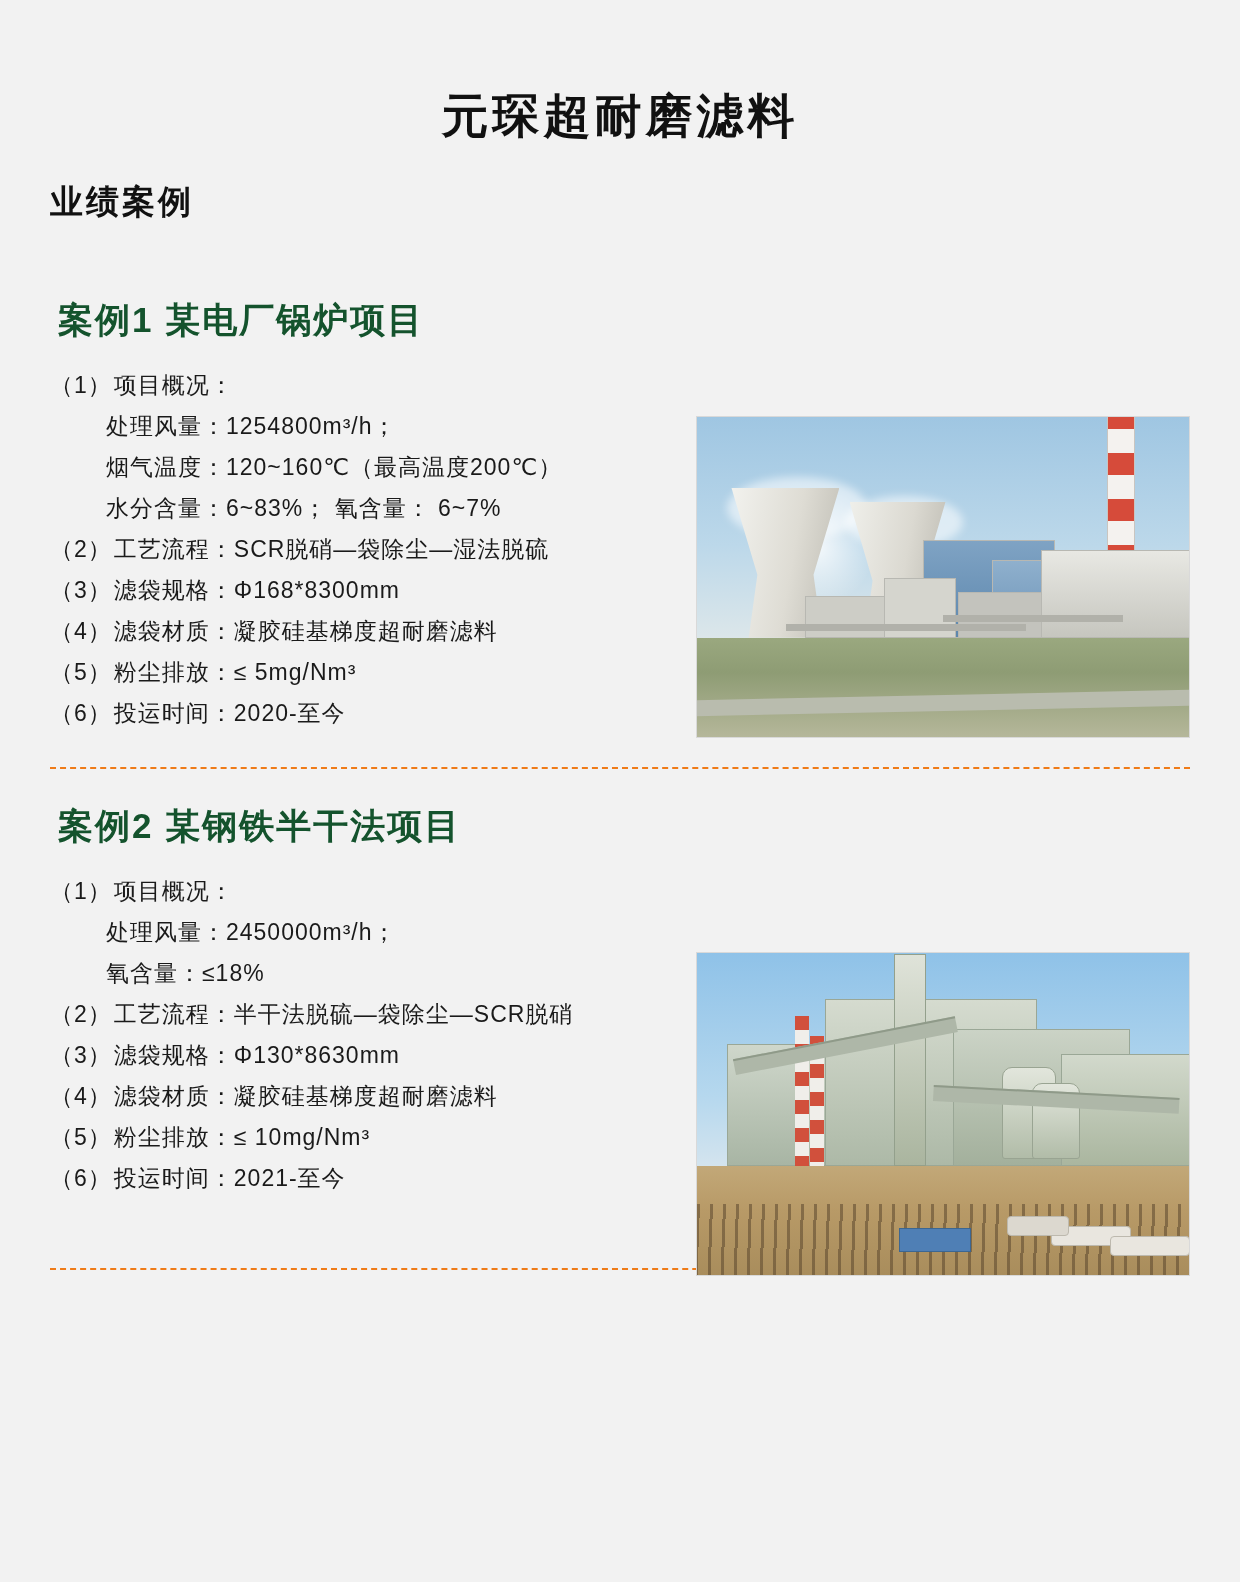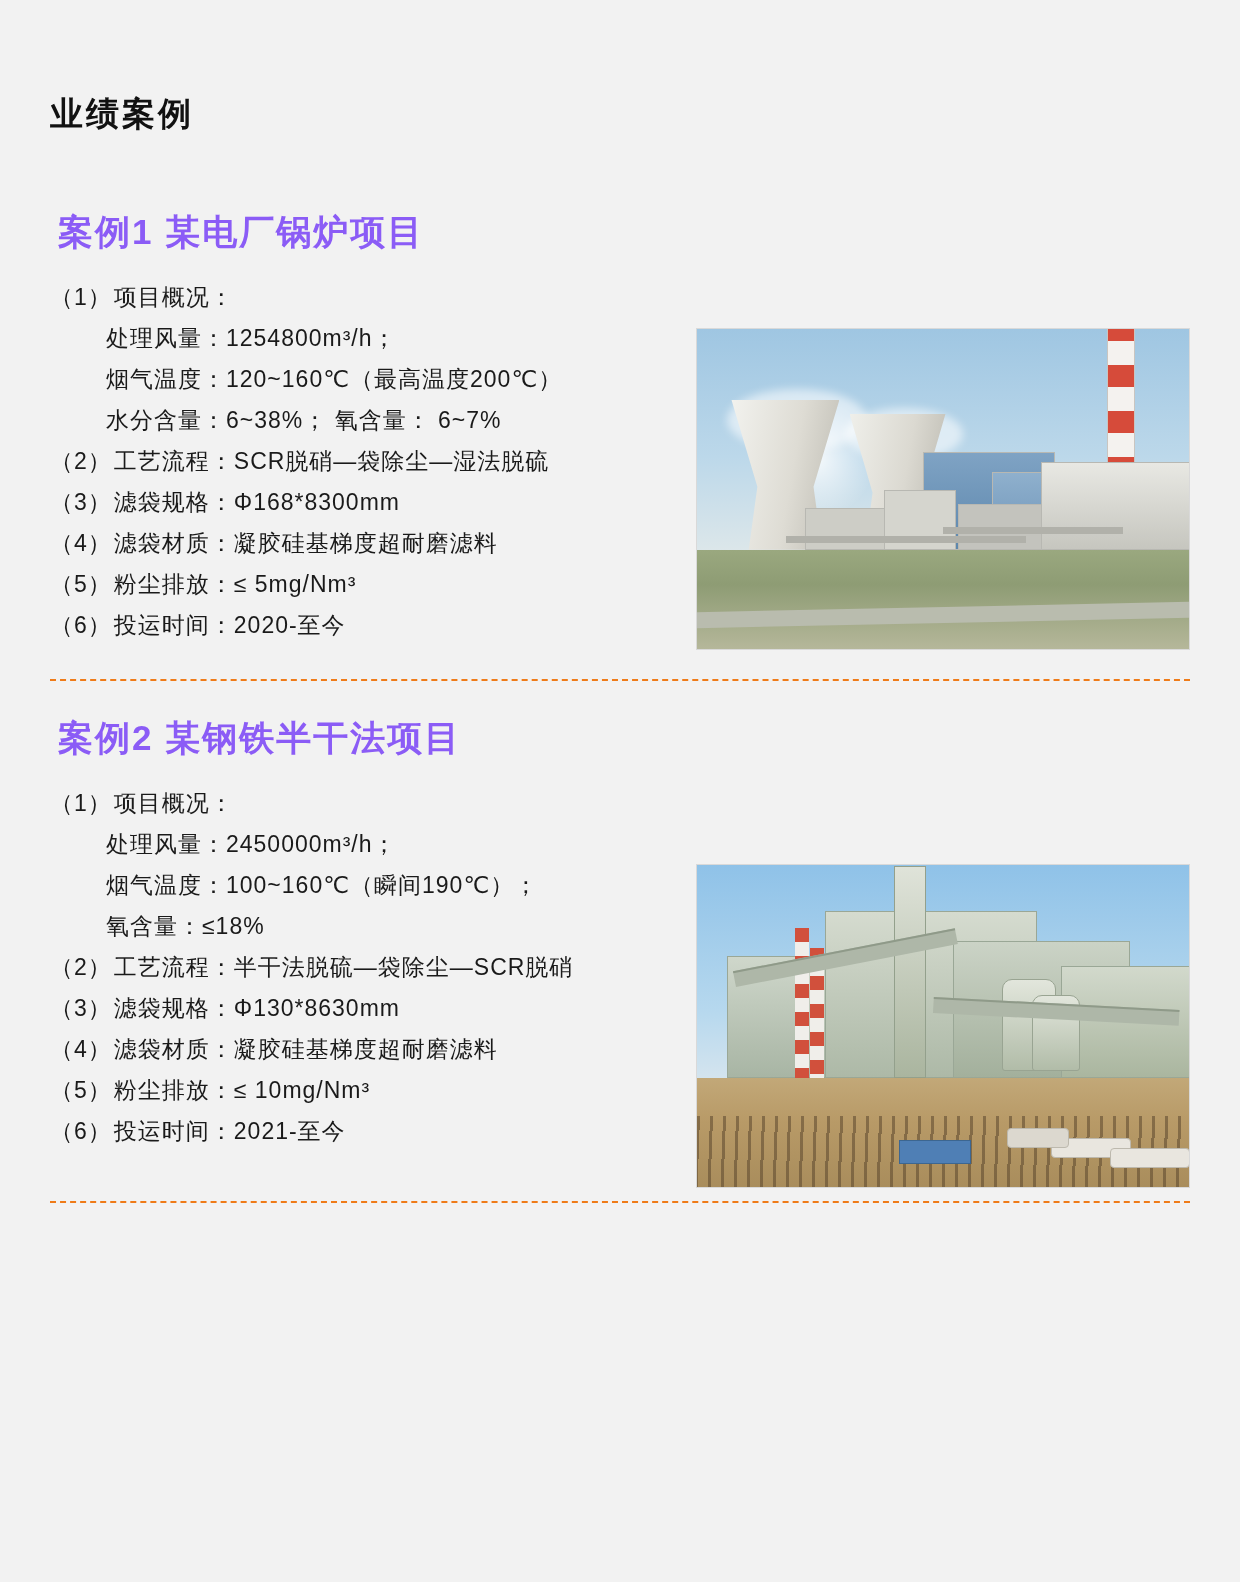--- a/index.html
+++ b/index.html
@@ -38,21 +38,21 @@
     color: #111;
   }
   .case-block {
     margin-top: 72px;
     position: relative;
   }
   .case-block.second {
     margin-top: 34px;
   }
   .case-heading {
-    color: #8b5cf6;
+    color: #14532d;
     font-size: 35px;
     font-weight: bold;
     letter-spacing: 2px;
     margin: 0 0 0 8px;
   }
   .case-body {
     display: block;
     position: relative;
     margin-top: 30px;
     min-height: 330px;
@@ -165,34 +165,35 @@
   .sp .tr1 { left: 72%; width: 78px; }
   .sp .tr2 { left: 84%; width: 78px; bottom: 6%; }
   .sp .tr3 { left: 63%; width: 60px; bottom: 12%; background: #dcd8cf; }
   .sp .blue { position: absolute; left: 41%; bottom: 7%; width: 70px; height: 22px; background: #4f7fb5; border: 1px solid #3c6691; }
 </style>
 </head>
 <body>
 
 <div class="page">
 
+  <h1 class="doc-title">元琛超耐磨滤料</h1>
   <h2 class="doc-subtitle">业绩案例</h2>
 
   <section class="case-block">
     <h3 class="case-heading">案例1 某电厂锅炉项目</h3>
     <div class="case-body">
 
       <div class="spec-list">
         <div class="spec-row">
           <span class="num">（1）</span>
           <span class="txt">项目概况：</span>
         </div>
         <div class="sub-row">处理风量：1254800m³/h；</div>
         <div class="sub-row">烟气温度：120~160℃（最高温度200℃）</div>
-        <div class="sub-row">水分含量：6~38%； 氧含量： 6~7%</div>
+        <div class="sub-row">水分含量：6~83%； 氧含量： 6~7%</div>
         <div class="spec-row">
           <span class="num">（2）</span>
           <span class="txt">工艺流程：SCR脱硝—袋除尘—湿法脱硫</span>
         </div>
         <div class="spec-row">
           <span class="num">（3）</span>
           <span class="txt">滤袋规格：Φ168*8300mm</span>
         </div>
         <div class="spec-row">
           <span class="num">（4）</span>
@@ -236,21 +237,20 @@
   <section class="case-block second">
     <h3 class="case-heading">案例2 某钢铁半干法项目</h3>
     <div class="case-body">
 
       <div class="spec-list">
         <div class="spec-row">
           <span class="num">（1）</span>
           <span class="txt">项目概况：</span>
         </div>
         <div class="sub-row">处理风量：2450000m³/h；</div>
-        <div class="sub-row">烟气温度：100~160℃（瞬间190℃）；</div>
         <div class="sub-row">氧含量：≤18%</div>
         <div class="spec-row">
           <span class="num">（2）</span>
           <span class="txt">工艺流程：半干法脱硫—袋除尘—SCR脱硝</span>
         </div>
         <div class="spec-row">
           <span class="num">（3）</span>
           <span class="txt">滤袋规格：Φ130*8630mm</span>
         </div>
         <div class="spec-row">

